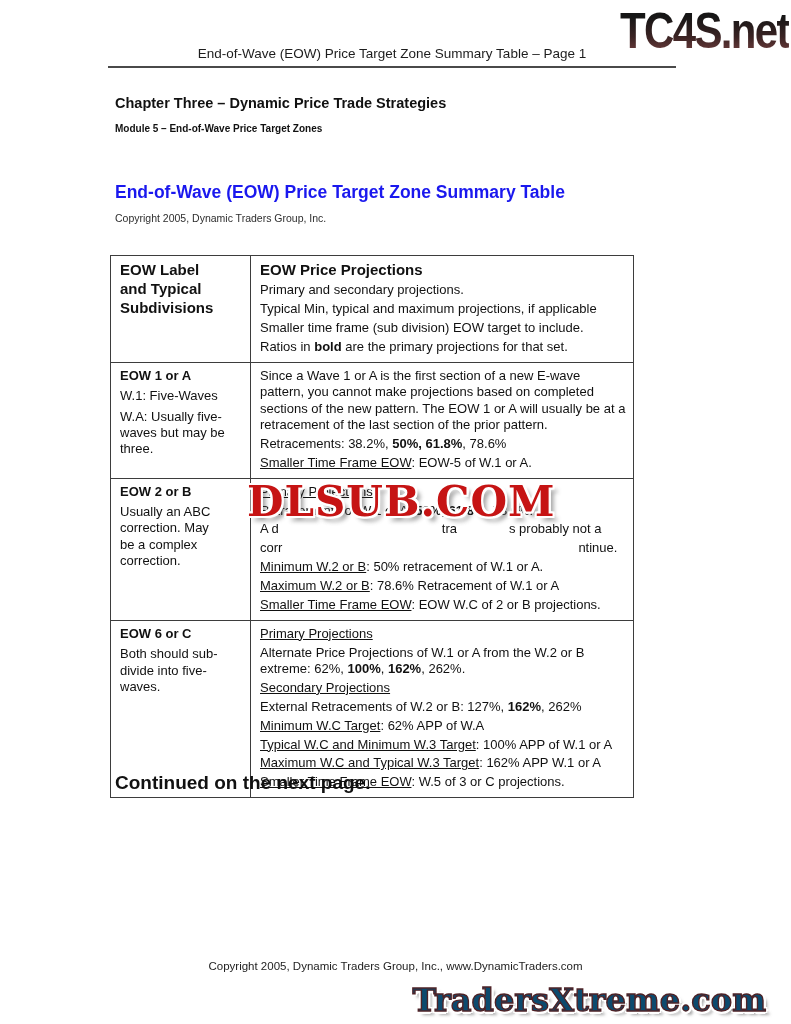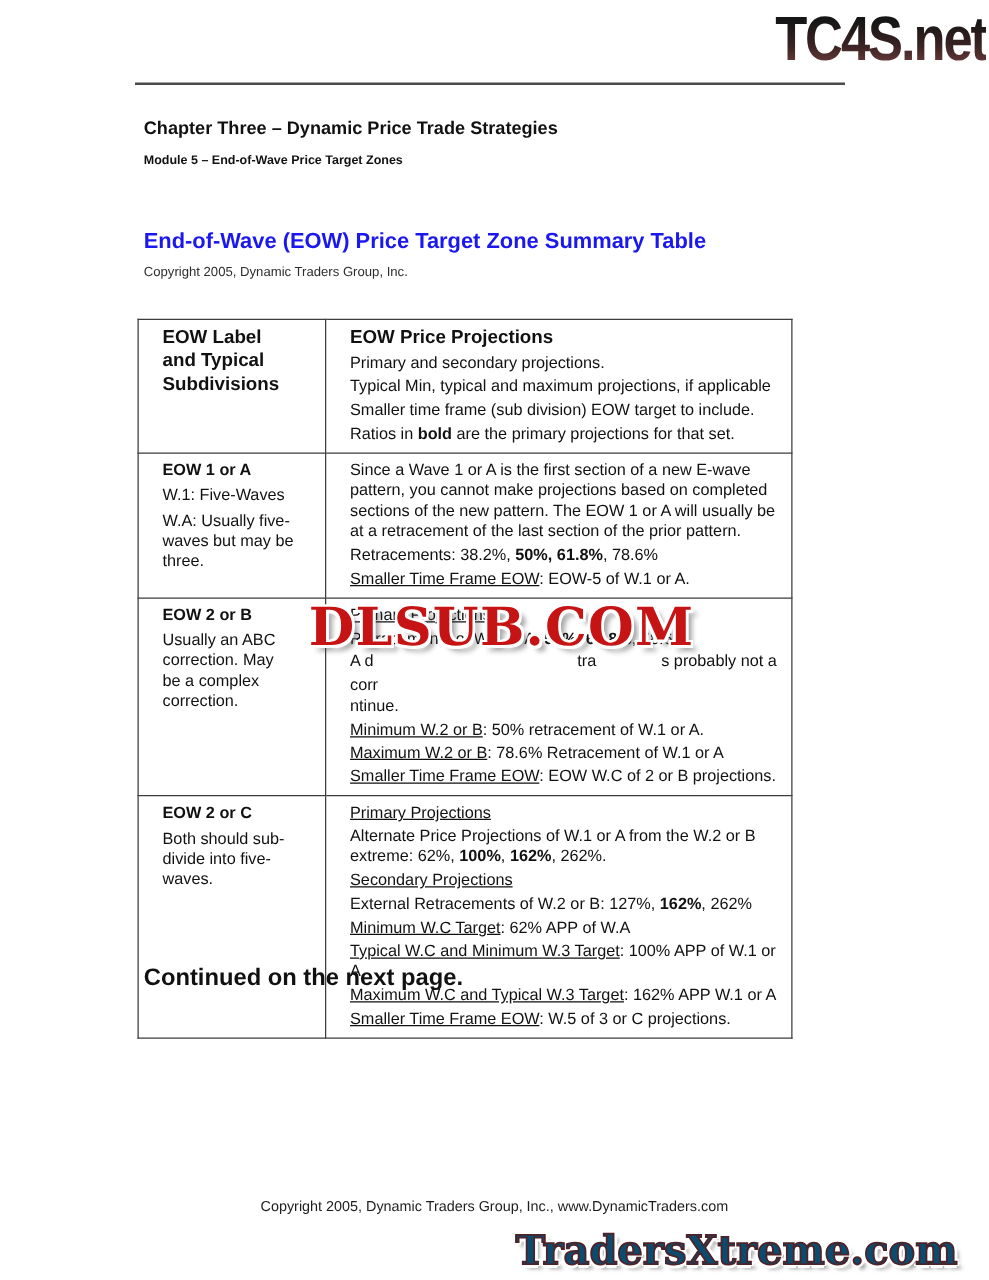--- a/index.html
+++ b/index.html
@@ -19,21 +19,21 @@
                background:#4a4a4a;border:none;margin:0;}
 
   .chapter{position:absolute;top:95px;left:115px;font-size:14.5px;font-weight:bold;}
   .module{position:absolute;top:123px;left:115px;font-size:10px;font-weight:bold;}
   .doc-title{position:absolute;top:182px;left:115px;font-size:17.5px;font-weight:bold;
              color:#1a18ee;margin:0;}
   .copyright-small{position:absolute;top:212px;left:115px;font-size:10.5px;color:#2e2e2e;}
 
   table.eow{position:absolute;top:255px;left:110px;width:524px;border-collapse:collapse;
             table-layout:fixed;}
-  table.eow td{border:1px solid #3d3d3d;vertical-align:top;padding:5px 6px 4px 19px;
+  table.eow td{border:1px solid #3d3d3d;vertical-align:top;padding:5px 6px 4px 9px;
                font-size:13px;line-height:1.26;}
   td.c1{width:124px;}
   tr.r0 td{height:91px;} tr.r1 td{height:98px;} tr.r2 td{height:128px;} tr.r3 td{height:163px;}
   .para{margin:0 0 2.5px 0;white-space:pre-line;}
   .para span.lg{font-size:15px;font-weight:bold;}
   td.c1 .para{margin-bottom:4px;}
 
   .continued{position:absolute;top:772px;left:115px;font-size:19px;font-weight:bold;}
 
   .footer-line{position:absolute;top:960px;left:0;width:791px;text-align:center;
@@ -55,20 +55,21 @@
              -2px -2px 0 #fff, 2px -2px 0 #fff, -2px 2px 0 #fff, 2px 2px 0 #fff,
              0 3px 0 #fff, 3px 0 0 #fff, 4px 4px 3px rgba(80,80,80,.5);}
 </style>
 </head>
 <body>
 
 <div class="page">
 
   <div class="tc4s">TC4S.net</div>
 
+  <div class="page-header">End-of-Wave (EOW) Price Target Zone Summary Table – Page 1</div>
   <div class="header-rule"></div>
 
   <div class="chapter">Chapter Three – Dynamic Price Trade Strategies</div>
   <div class="module">Module 5 – End-of-Wave Price Target Zones</div>
 
   <h1 class="doc-title">End-of-Wave (EOW) Price Target Zone Summary Table</h1>
   <div class="copyright-small">Copyright 2005, Dynamic Traders Group, Inc.</div>
 
   <table class="eow">
     <tbody>
@@ -113,21 +114,21 @@
             <div class="para"><span>Retracements of W.1 or A: </span><span style="font-weight: bold;">50%, 61.8%</span><span>, 78.6%.</span></div>
             <div class="para"><span>A d</span><span style="display: inline-block; width: 163px;"></span><span>tra</span><span style="display: inline-block; width: 52px;"></span><span>s probably not a</span></div>
             <div class="para"><span>corr</span><span style="display: inline-block; width: 296px;"></span><span>ntinue.</span></div>
             <div class="para"><span style="text-decoration: underline; margin-top: 43px;">Minimum W.2 or B</span><span>: 50% retracement of W.1 or A.</span></div>
             <div class="para"><span style="text-decoration: underline; margin-top: 20px;">Maximum W.2 or B</span><span>: 78.6% Retracement of W.1 or A</span></div>
             <div class="para"><span style="text-decoration: underline;">Smaller Time Frame EOW</span><span>: EOW W.C of 2 or B projections.</span></div>
           </td>
     </tr>
     <tr class="r3">
       <td class="c1">
-            <div class="para"><span style="font-weight: bold;">EOW 2 or C</span></div>
+            <div class="para"><span style="font-weight: bold;">EOW 6 or C</span></div>
             <div class="para"><span>Both should sub-
 divide into five-
 waves.</span></div>
           </td>
       <td class="c2">
             <div class="para"><span style="text-decoration: underline;">Primary Projections</span></div>
             <div class="para"><span>Alternate Price Projections of W.1 or A from the W.2 or B extreme: 62%, </span><span style="font-weight: bold;">100%</span><span>, </span><span style="font-weight: bold;">162%</span><span>, 262%.</span></div>
             <div class="para"><span style="text-decoration: underline;">Secondary Projections</span></div>
             <div class="para"><span>External Retracements of W.2 or B: 127%, </span><span style="font-weight: bold;">162%</span><span>, 262%</span></div>
             <div class="para"><span style="text-decoration: underline;">Minimum W.C Target</span><span>: 62% APP of W.A</span></div>

